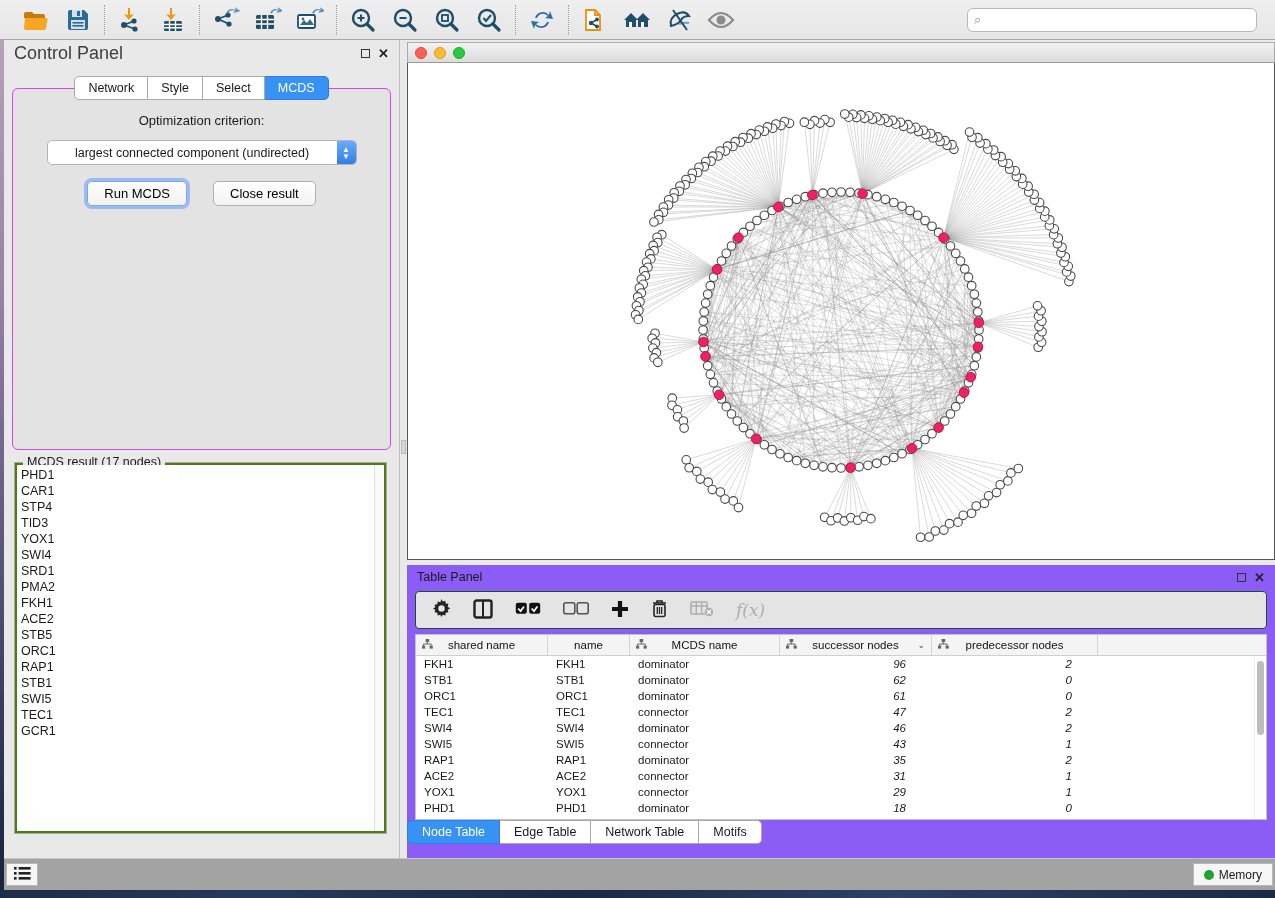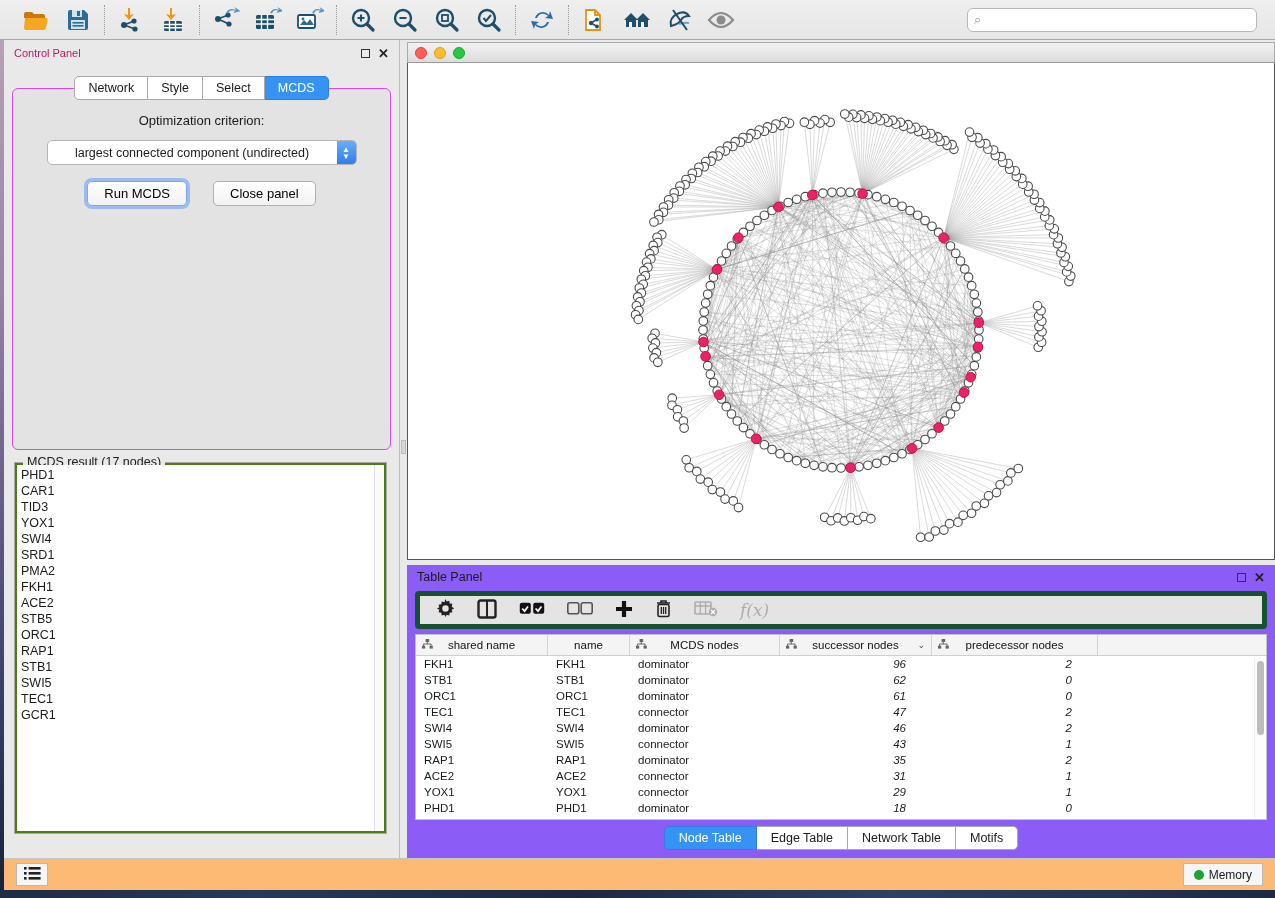--- a/index.html
+++ b/index.html
@@ -22,21 +22,21 @@
   .tb-btn svg { display:block; }
   .search-wrap { margin-left:auto; margin-right:8px; width:290px; height:24px; background:#fff;
     border:1px solid #b9b9b9; border-radius:6px; display:flex; align-items:center; padding:0 6px; gap:4px; }
   .search-wrap .mag { color:#8e8e8e; font-size:13px; }
   .search-wrap input { border:none; outline:none; flex:1; font-size:12px; font-family:"Liberation Sans",sans-serif; background:transparent; }
 
   
   .control-panel { position:absolute; left:4px; top:40px; width:396px; height:818px;
     background:#e9e9e9; border-right:1px solid #bdbdbd; z-index:5; }
   .cp-header { height:26px; display:flex; align-items:center; padding:0 10px; }
-  .cp-title { font-size:11px; color:#be185d; }
+  .cp-title { font-size:18px; color:#404040; }
   .win-btns { margin-left:auto; display:flex; gap:8px; align-items:center; color:#222; }
   .win-float { width:9px; height:9px; border:1.5px solid #333; display:inline-block; }
   .win-close { font-size:13px; font-weight:bold; line-height:9px; }
 
   .cp-tabs { display:flex; justify-content:center; margin-top:10px; position:relative; z-index:2; }
   .cp-tab { background:#fff; border:1px solid #a9a9a9; border-left:none; padding:4px 13px; font-size:12.5px; cursor:pointer; }
   .cp-tab:first-child { border-left:1px solid #a9a9a9; border-radius:5px 0 0 5px; }
   .cp-tab:last-child { border-radius:0 5px 5px 0; }
   .cp-tab.active { background:#3693f3; border-color:#2f7de8; color:#fff; }
 
@@ -74,48 +74,48 @@
   .light.red { background:#ff5f57; border:1px solid #e0443e; }
   .light.yellow { background:#febc2e; border:1px solid #d89e24; }
   .light.green { background:#28c840; border:1px solid #1aab29; }
   .net-title { position:absolute; left:0; right:0; text-align:center; font-size:12.5px; color:#333; }
   .net-canvas { height:497px; background:#fff; border:1px solid #555; border-top:none; overflow:hidden; }
 
   
   .table-panel { position:absolute; left:407px; top:565px; width:868px; height:293px; background:#8b5cf6; z-index:4; }
   .tp-header { height:24px; display:flex; align-items:center; padding:0 10px; }
   .tp-title { font-size:12.5px; }
-  .tp-toolbar { margin:2px 8px 0 8px; height:38px; background:#e4e4e4; border:5px solid #14532d; border-radius:4px;
+  .tp-toolbar { margin:2px 8px 0 8px; height:38px; background:#e4e4e4; border:1px solid #14532d; border-radius:4px;
     display:flex; align-items:center; gap:22px; padding:0 16px; }
   .tp-tool { display:flex; align-items:center; justify-content:center; cursor:pointer; color:#222; }
   .tp-tool.disabled { color:#adadad; cursor:default; }
   .fx { font-family:"DejaVu Serif", serif; font-style:italic; font-size:17px; }
 
   .tbl-wrap { margin:5px 8px 0 8px; height:186px; background:#fff; border:1px solid #c2c2c2; position:relative; overflow:hidden; }
   .tbl-head { display:flex; height:21px; background:#f4f4f4; border-bottom:1px solid #cfcfcf; }
   .th { display:flex; align-items:center; justify-content:center; gap:5px; font-size:11.5px;
     border-right:1px solid #d4d4d4; color:#111; position:relative; }
   .th .tree-ico { position:absolute; left:6px; }
   .th .sort { position:absolute; right:6px; font-size:9px; color:#444; }
   .tbl-body { font-size:11.5px; }
   .tr { display:flex; height:16px; align-items:center; }
   .td { padding:0 8px; white-space:nowrap; overflow:hidden; }
   .td.num { text-align:right; padding-right:26px;font-style:italic; }
   .tbl-scroll { position:absolute; top:22px; bottom:1px; right:1px; width:11px; background:#fdfdfd; border-left:1px solid #ececec; }
   .tbl-thumb { position:absolute; top:4px; left:1.5px; width:7px; height:74px; background:#bdbdbd; border-radius:4px; }
 
-  .tp-tabs { display:flex; justify-content:center; margin-top:6px; }
+  .tp-tabs { display:flex; }
   .tp-tab { background:#fff; border:1px solid #a9a9a9; border-left:none; padding:4px 14px; font-size:12.5px; cursor:pointer; }
   .tp-tab:first-child { border-left:1px solid #a9a9a9; border-radius:5px 0 0 5px; }
   .tp-tab:last-child { border-radius:0 5px 5px 0; }
   .tp-tab.active { background:#3693f3; border-color:#2f7de8; color:#fff; }
 
   
-  .statusbar { position:absolute; left:4px; top:858px; width:1271px; height:32px; background:#fdba74;
-    border-top:1px solid #c6c6c6; display:flex; align-items:center; padding:0 12px; z-index:8; }
+  .statusbar { position:absolute; left:4px; top:858px; width:1271px; height:32px; background:#a3a3a3;
+    border-top:1px solid #c6c6c6; display:flex; align-items:center; padding:0 2px; z-index:8; }
   .list-btn { width:32px; height:23px; background:#f6f6f6; border:1px solid #b8b8b8; display:flex;
     align-items:center; justify-content:center; cursor:pointer; font-size:13px; color:#222; }
   .memory-btn { margin-left:auto; height:23px; background:#f6f6f6; border:1px solid #b8b8b8;
     display:flex; align-items:center; gap:5px; padding:0 10px; font-size:12px; cursor:pointer; }
   .memory-dot { width:10px; height:10px; border-radius:50%; background:#1da332; }
 </style>
 </head>
 <body>
 
 <div class="wp-left"></div>
@@ -322,28 +322,29 @@
     <div class="opt-label">Optimization criterion:</div>
     <div class="select-box">
       <span class="val">largest connected component (undirected)</span>
       <span class="stepper">
           <span>▲</span>
           <span>▼</span>
         </span>
     </div>
     <div class="cp-btn-row">
       <button class="mac-btn focus">Run MCDS</button>
-      <button class="mac-btn">Close panel</button>
+      <button class="mac-btn">Close result</button>
     </div>
   </div>
   <div class="mcds-group">
     <span class="mcds-legend">MCDS result (17 nodes)</span>
     <div class="mcds-list" id="mcds-list">
         <div>PHD1</div>
         <div>CAR1</div>
+        <div>STP4</div>
         <div>TID3</div>
         <div>YOX1</div>
         <div>SWI4</div>
         <div>SRD1</div>
         <div>PMA2</div>
         <div>FKH1</div>
         <div>ACE2</div>
         <div>STB5</div>
         <div>ORC1</div>
         <div>RAP1</div>
@@ -1370,21 +1371,21 @@
         </div>
         <div class="th" style="width: 150px;">
           <span class="tree-ico"><svg width="11" height="10" viewBox="0 0 11 10">
               <g fill="#666">
                 <rect x="3.6" y="0" width="3.6" height="3"></rect>
                 <rect x="0" y="6.6" width="3.2" height="3"></rect>
                 <rect x="7.6" y="6.6" width="3.2" height="3"></rect>
                 <path d="M5.3 3 v2 M1.5 6.6 v-1.6 h7.6 v1.6" stroke="#666" fill="none" stroke-width="1"></path>
               </g>
             </svg></span>
-          <span>MCDS nodes</span>
+          <span>MCDS name</span>
         </div>
         <div class="th" style="width: 152px;">
           <span class="tree-ico"><svg width="11" height="10" viewBox="0 0 11 10">
               <g fill="#666">
                 <rect x="3.6" y="0" width="3.6" height="3"></rect>
                 <rect x="0" y="6.6" width="3.2" height="3"></rect>
                 <rect x="7.6" y="6.6" width="3.2" height="3"></rect>
                 <path d="M5.3 3 v2 M1.5 6.6 v-1.6 h7.6 v1.6" stroke="#666" fill="none" stroke-width="1"></path>
               </g>
             </svg></span>

